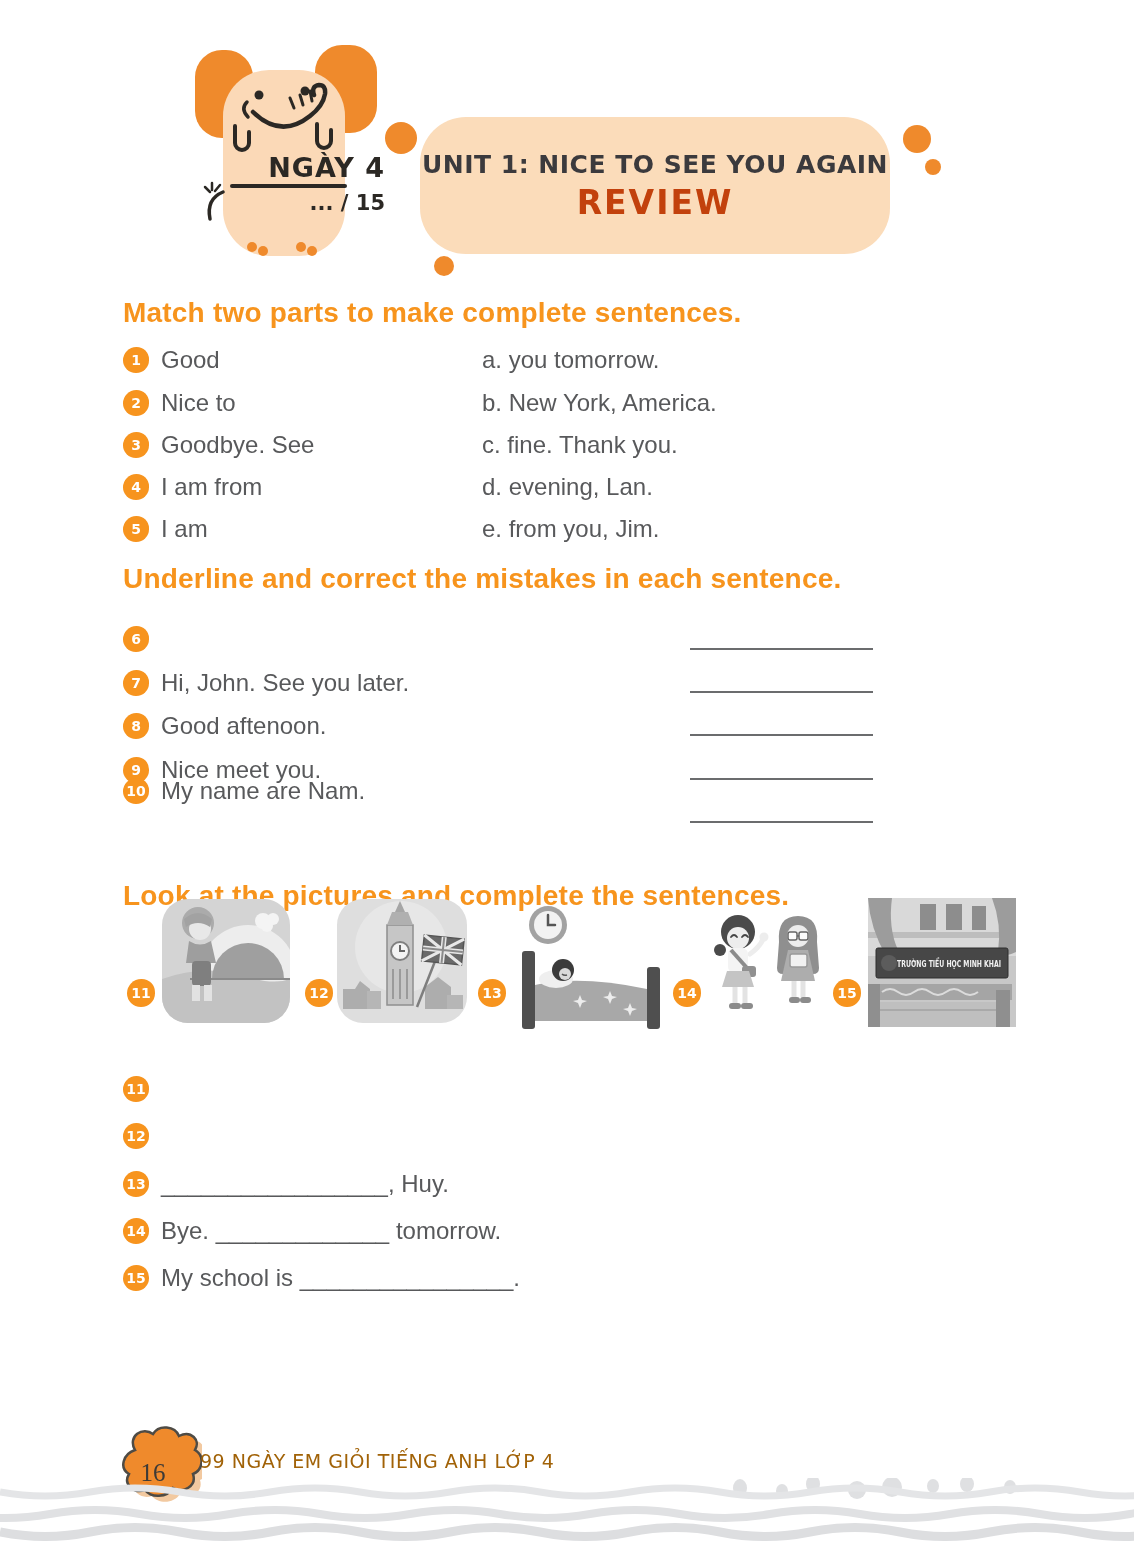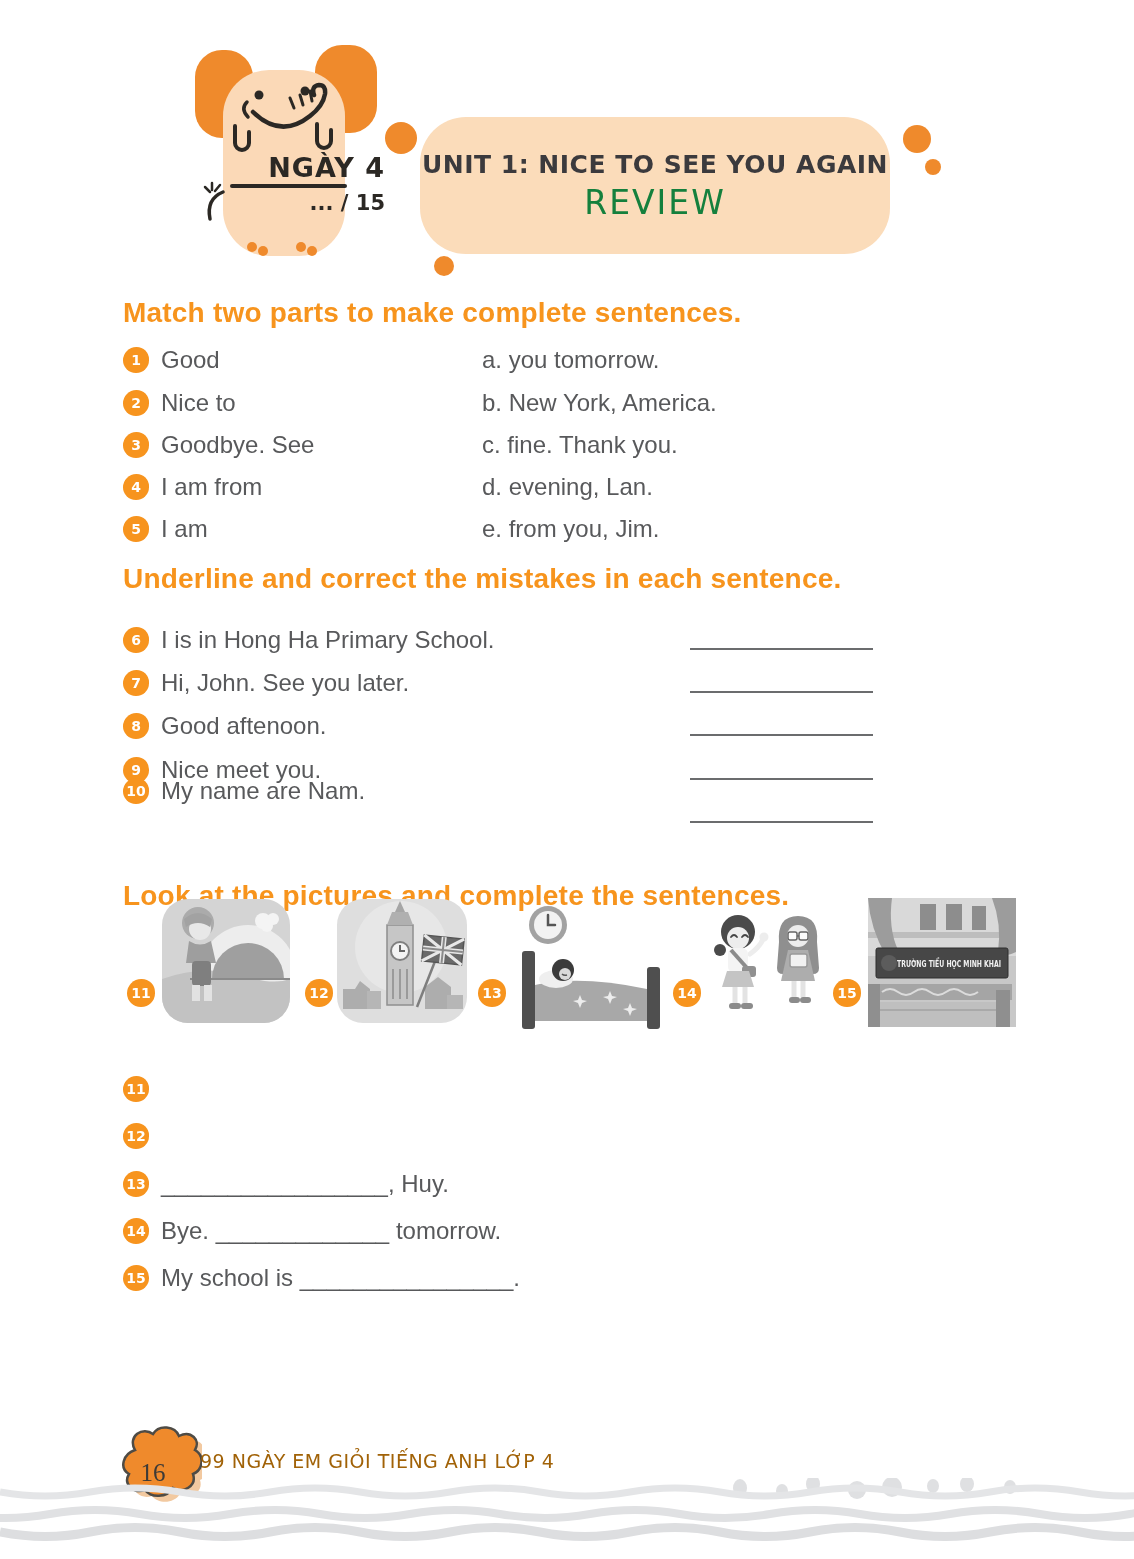--- a/index.html
+++ b/index.html
@@ -6,21 +6,21 @@
   .page{position:relative;width:1134px;height:1559px;background:#ffffff;overflow:hidden;
         font-family:"Liberation Sans",sans-serif;}
   .abs{position:absolute;}
   
   .sec-heading{position:absolute;left:123px;font-family:"Liberation Sans",sans-serif;
                font-weight:800;font-size:28px;color:#F7941D;letter-spacing:0.2px;}
   
   .banner{position:absolute;left:420px;top:117px;width:470px;height:137px;background:#FBDCBA;
           border-radius:46px;display:flex;flex-direction:column;align-items:center;justify-content:center;}
   .banner .l1{font-family:"DejaVu Sans",sans-serif;font-weight:800;font-size:25px;color:#3B3A3D;letter-spacing:0.5px;}
-  .banner .l2{font-family:"DejaVu Sans",sans-serif;font-weight:400;font-size:33px;color:#15803d;letter-spacing:2px;margin-top:4px;}
+  .banner .l2{font-family:"DejaVu Sans",sans-serif;font-weight:700;font-size:33px;color:#c2410c;letter-spacing:2px;margin-top:4px;}
   .dot{position:absolute;border-radius:50%;background:#EF8A2C;}
   
   .badge{width:26px;height:26px;border-radius:52% 48% 50% 50%;background:#F7941E;color:#ffffff;
          display:flex;align-items:center;justify-content:center;font-weight:bold;font-size:14px;
          font-family:"DejaVu Sans",sans-serif;flex:0 0 auto;}
   
   .row{position:absolute;left:123px;display:flex;align-items:center;gap:12px;
        color:#58595B;font-size:24px;line-height:28px;}
   .mleft{width:347px;display:flex;align-items:center;gap:12px;}
   .blank-line{position:absolute;left:690px;width:183px;height:2px;background:#6B6C6E;}
@@ -107,21 +107,20 @@
         <span class="badge">5</span>
       <span>I am</span>
       </span>
     <span>e. from you, Jim.</span>
   </div>
 
   <div class="sec-heading" style="top:563px;">Underline and correct the mistakes in each sentence.</div>
 
   <div class="row" style="top:626px;">
     <span class="badge">6</span>
-    <span>I is in Hong Ha Primary School.</span>
   </div>
   <div class="blank-line" style="top:648px;"></div>
   <div class="row" style="top:669px;">
     <span class="badge">7</span>
     <span>Hi, John. See you later.</span>
   </div>
   <div class="blank-line" style="top:691px;"></div>
   <div class="row" style="top:712px;">
     <span class="badge">8</span>
     <span>Good aftenoon.</span>

